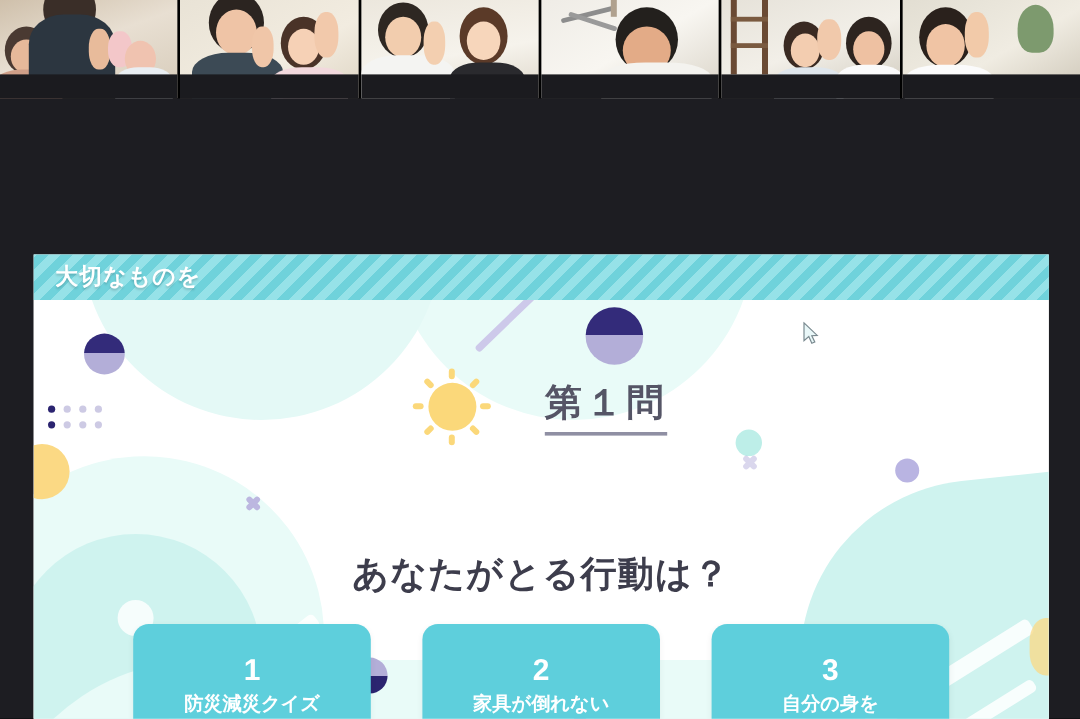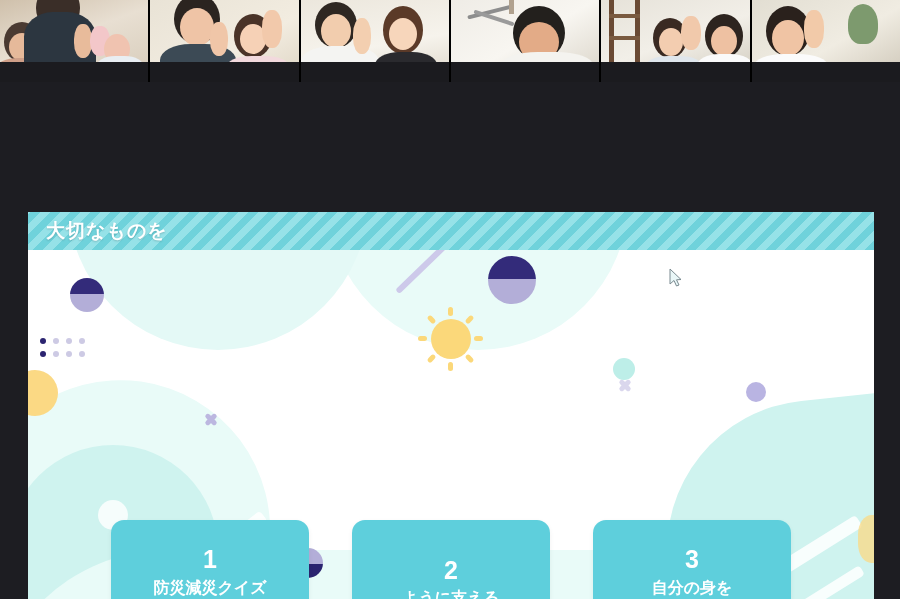--- a/index.html
+++ b/index.html
@@ -304,34 +304,37 @@
             <div class="sun"></div>
             <div class="sun-ray" style="left:28px;top:-1px;"></div>
             <div class="sun-ray" style="left:28px;top:54px;"></div>
             <div class="sun-ray" style="left:0px;top:26px;transform:rotate(90deg);"></div>
             <div class="sun-ray" style="left:56px;top:26px;transform:rotate(90deg);"></div>
             <div class="sun-ray" style="left:9px;top:7px;transform:rotate(-45deg);"></div>
             <div class="sun-ray" style="left:47px;top:7px;transform:rotate(45deg);"></div>
             <div class="sun-ray" style="left:9px;top:46px;transform:rotate(45deg);"></div>
             <div class="sun-ray" style="left:47px;top:46px;transform:rotate(-45deg);"></div>
           </div>
-        </div>
-
+          <div id="q-number">第１問</div>
+        </div>
+
+        <div id="q-line2">あなたがとる行動は？</div>
 
         <div id="answers">
           <div class="answer-card">
             <div class="answer-num">1</div>
             <div class="answer-text">
               <div>防災減災クイズ</div>
               <div>取りに行く</div>
             </div>
           </div>
           <div class="answer-card">
             <div class="answer-num">2</div>
             <div class="answer-text">
+              <div>家具が倒れない</div>
               <div>ように支える</div>
             </div>
           </div>
           <div class="answer-card">
             <div class="answer-num">3</div>
             <div class="answer-text">
               <div>自分の身を</div>
               <div>守る</div>
             </div>
           </div>

